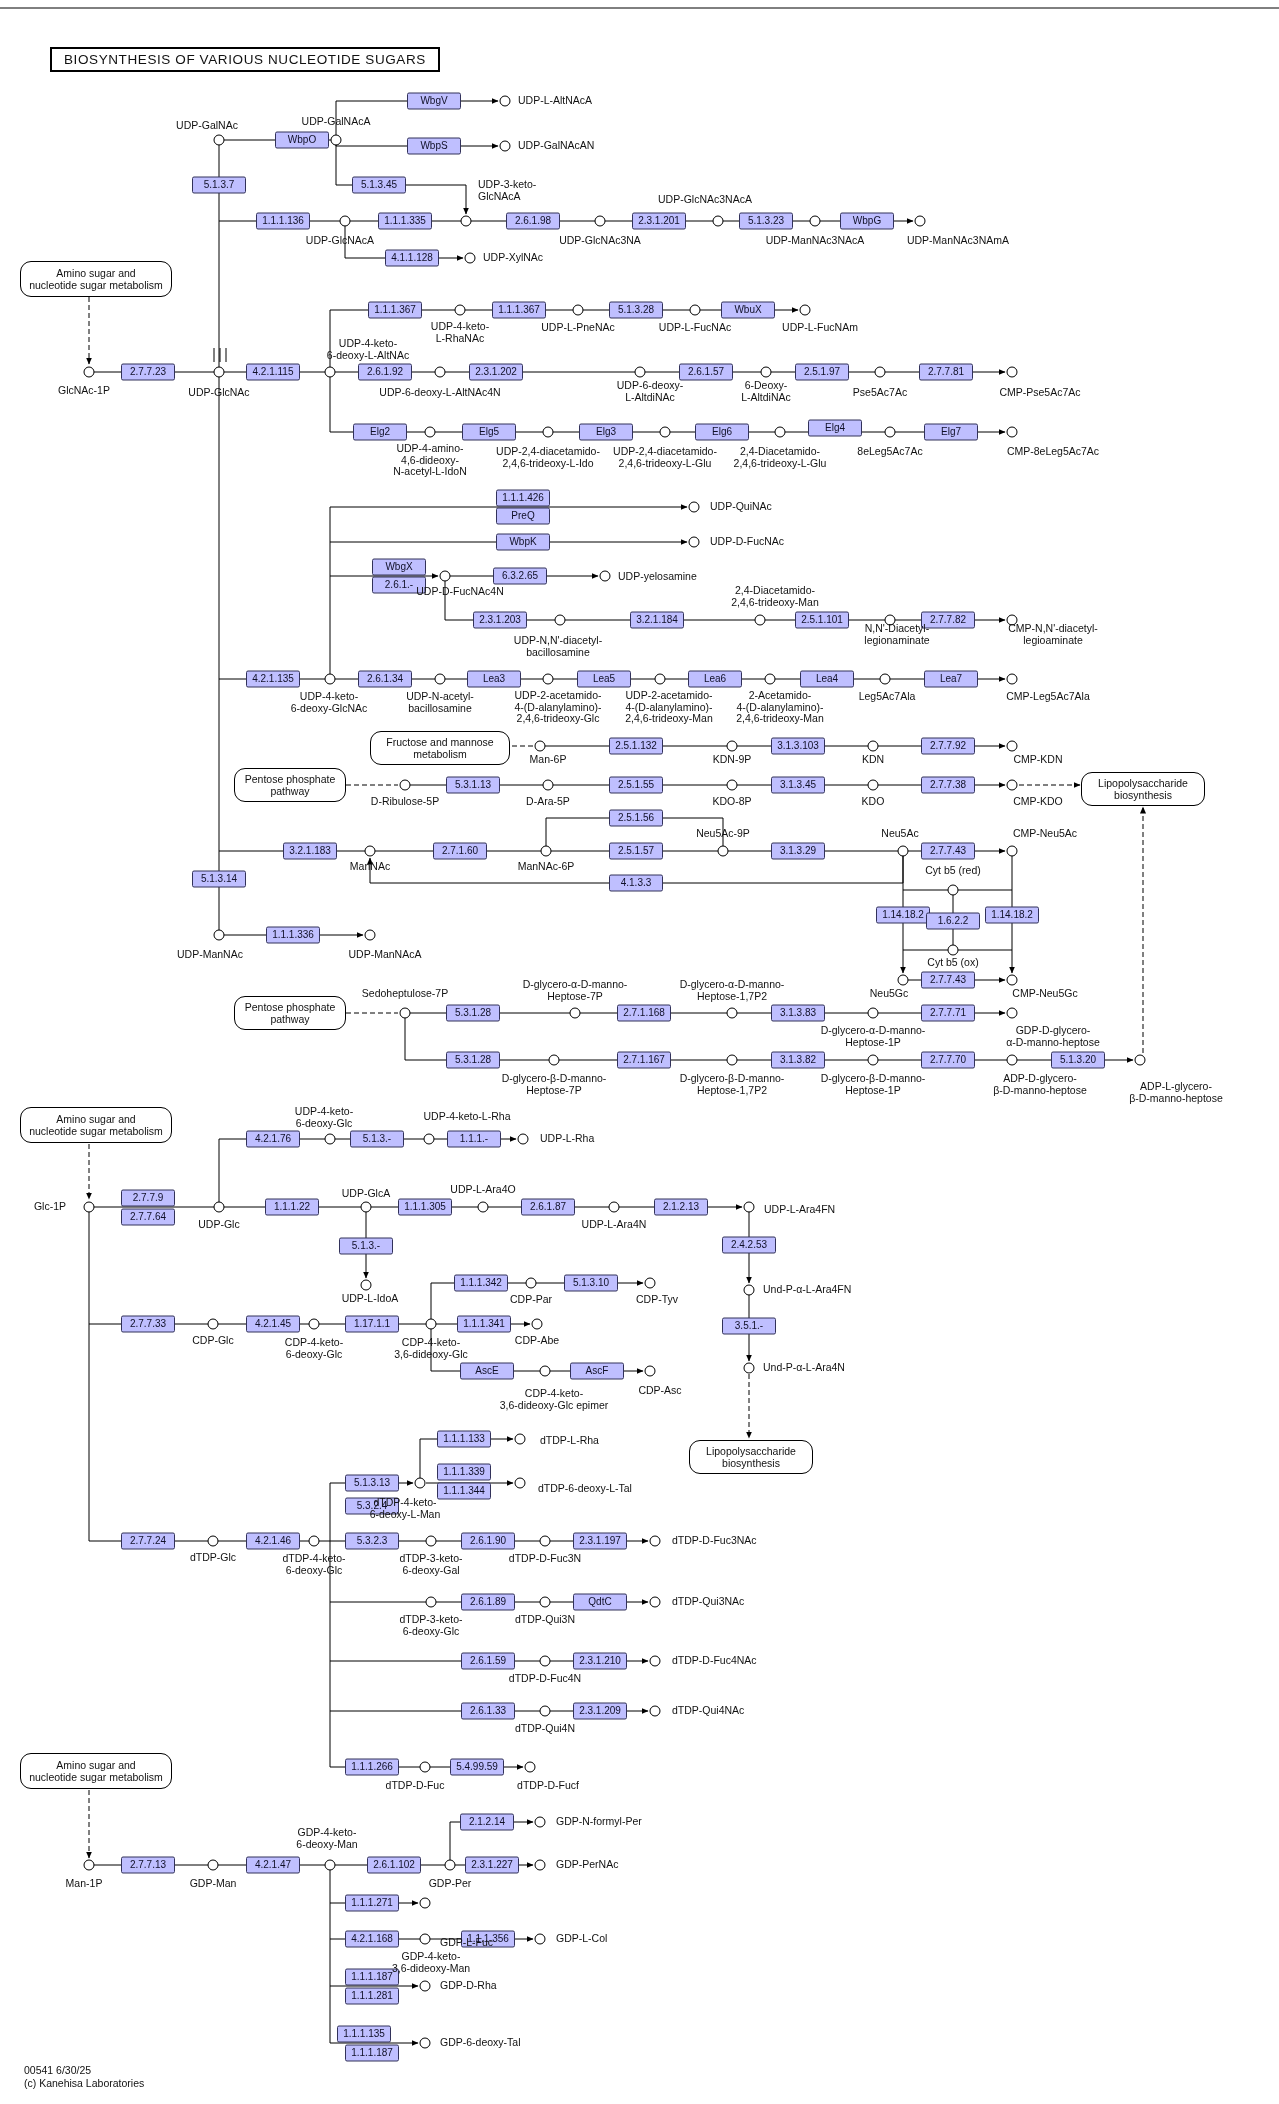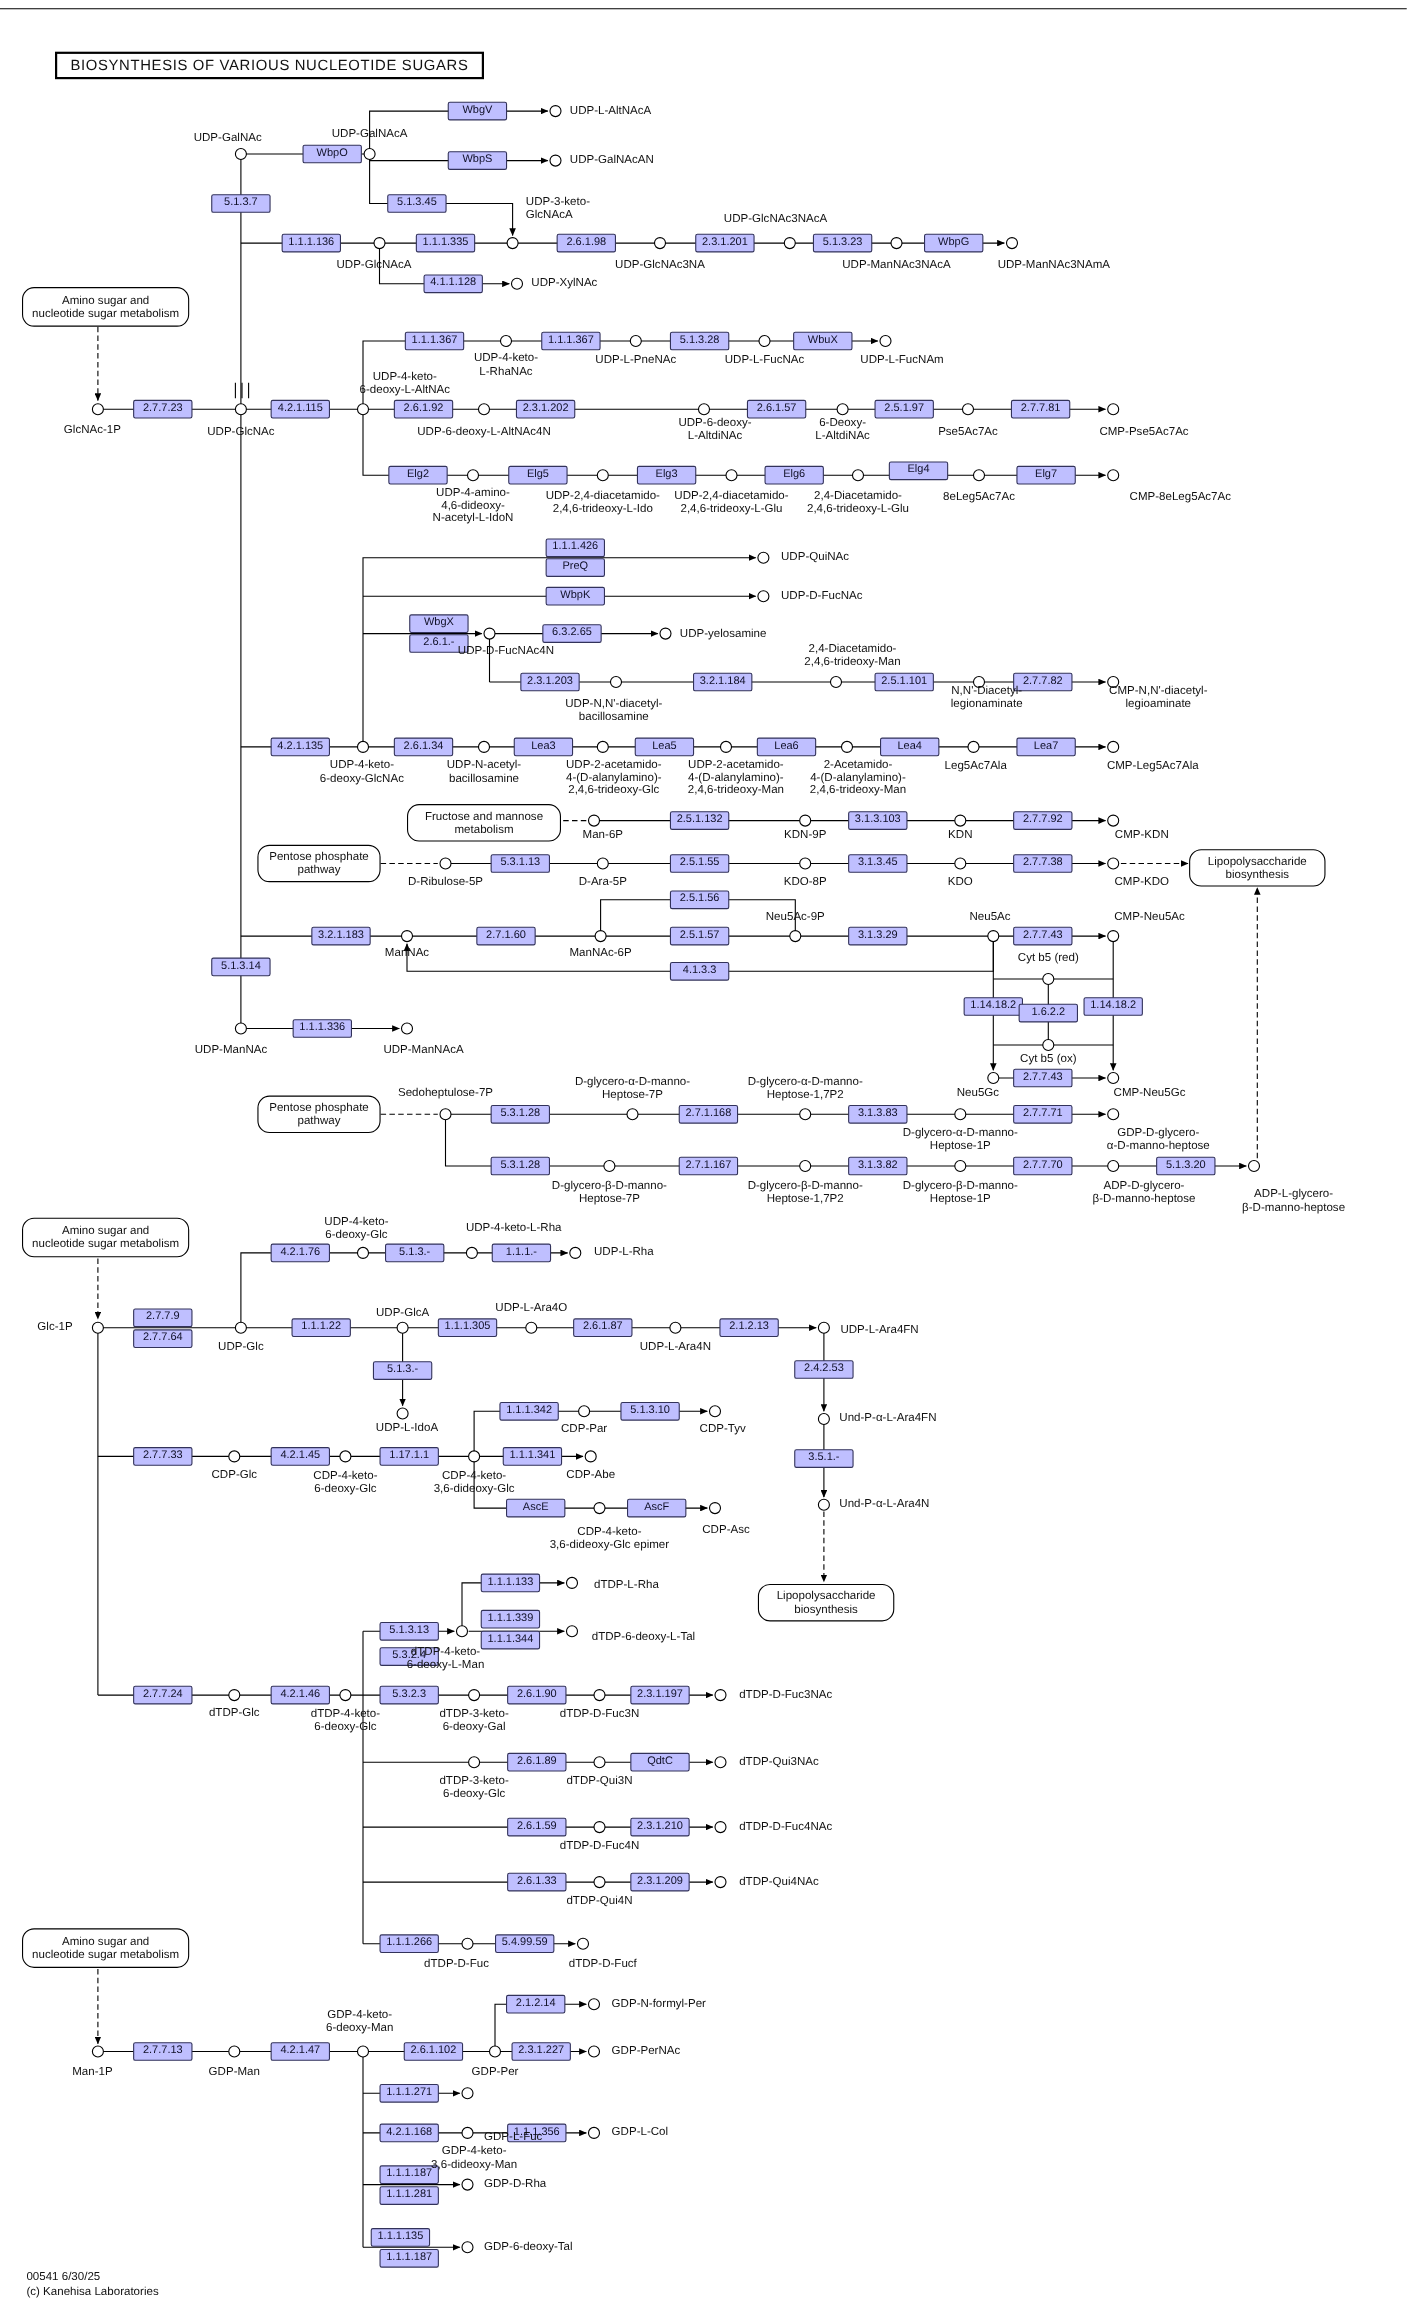--- a/index.html
+++ b/index.html
@@ -387,21 +387,21 @@
     <div class="lbl" style="left: 430px; top: 460px;">UDP-4-amino-
 4,6-dideoxy-
 N-acetyl-L-IdoN</div>
     <div class="lbl" style="left: 548px; top: 457px;">UDP-2,4-diacetamido-
 2,4,6-trideoxy-L-Ido</div>
     <div class="lbl" style="left: 665px; top: 457px;">UDP-2,4-diacetamido-
 2,4,6-trideoxy-L-Glu</div>
     <div class="lbl" style="left: 780px; top: 457px;">2,4-Diacetamido-
 2,4,6-trideoxy-L-Glu</div>
     <div class="lbl" style="left: 890px; top: 452px;">8eLeg5Ac7Ac</div>
-    <div class="lbl" style="left: 1053px; top: 452px; margin-left: 20px;">CMP-8eLeg5Ac7Ac</div>
+    <div class="lbl" style="left: 1053px; top: 452px;">CMP-8eLeg5Ac7Ac</div>
     <div class="lbl left" style="left: 710px; top: 507px;">UDP-QuiNAc</div>
     <div class="lbl left" style="left: 710px; top: 542px;">UDP-D-FucNAc</div>
     <div class="lbl" style="left: 460px; top: 592px;">UDP-D-FucNAc4N</div>
     <div class="lbl left" style="left: 618px; top: 577px;">UDP-yelosamine</div>
     <div class="lbl" style="left: 558px; top: 646px;">UDP-N,N'-diacetyl-
 bacillosamine</div>
     <div class="lbl" style="left: 775px; top: 596px;">2,4-Diacetamido-
 2,4,6-trideoxy-Man</div>
     <div class="lbl" style="left: 897px; top: 634px;">N,N'-Diacetyl-
 legionaminate</div>

